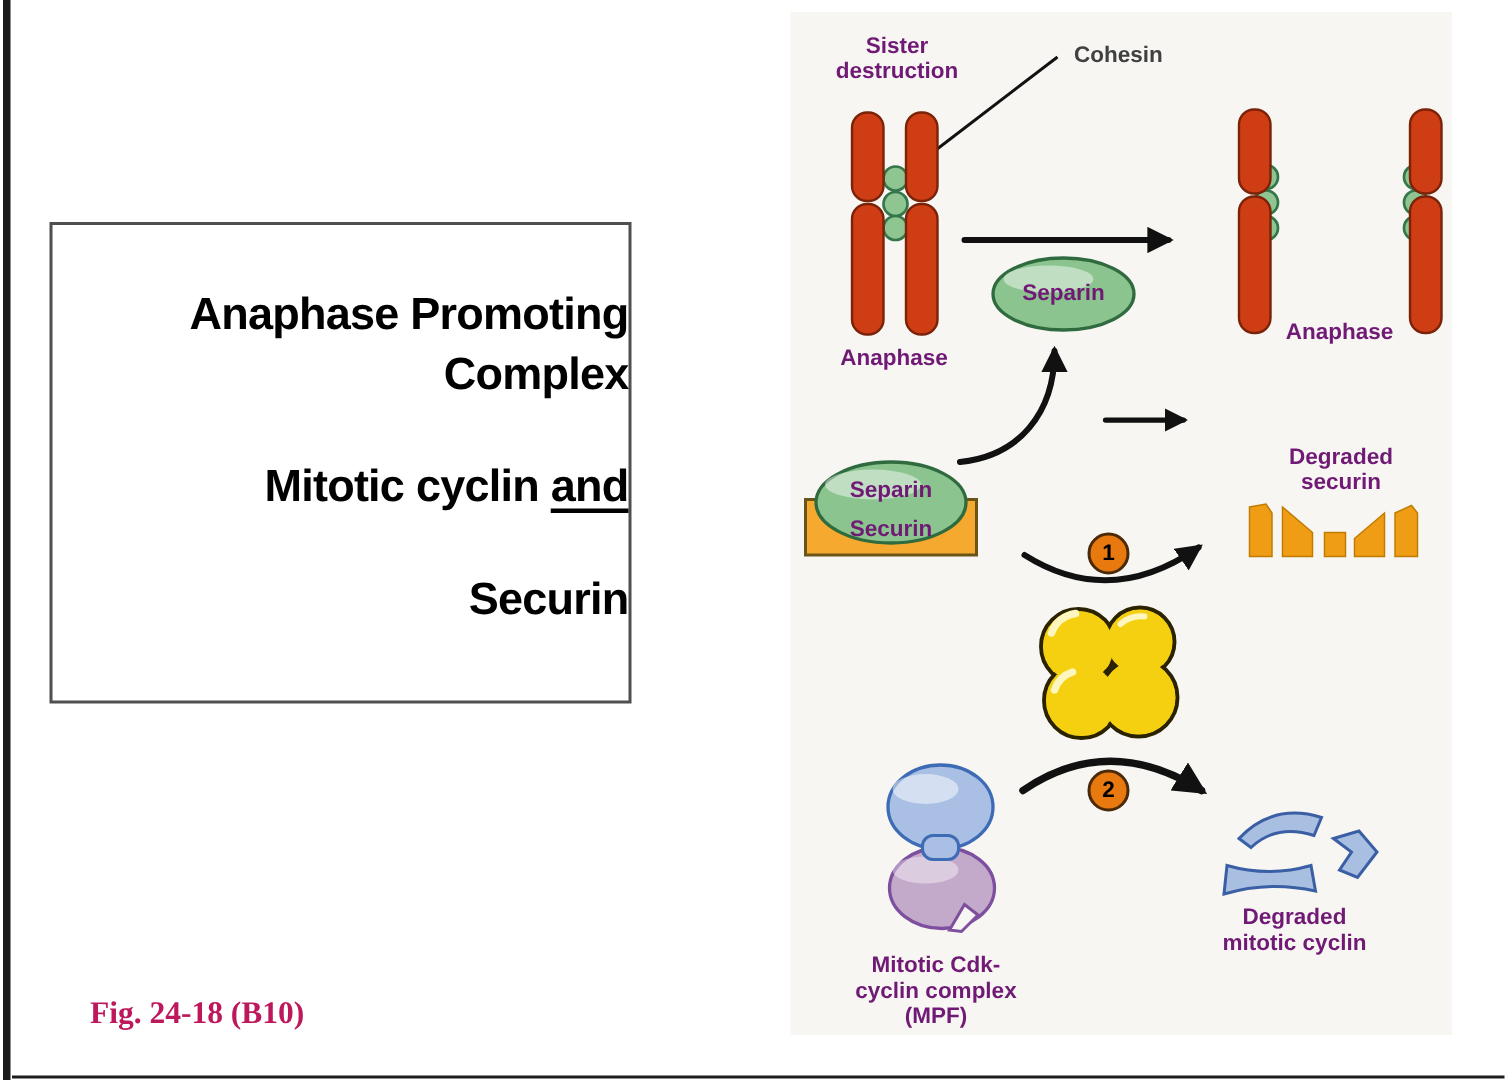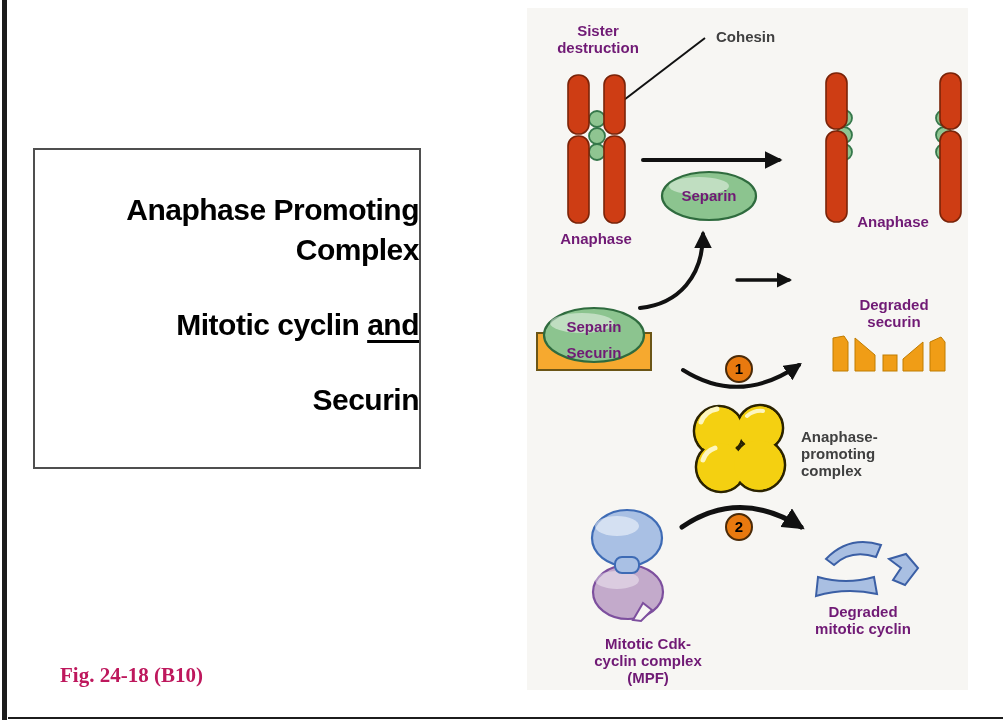--- a/index.html
+++ b/index.html
@@ -164,27 +164,22 @@
   <div class="dlbl" style="left:69px;top:222px;">Anaphase</div>
   <div class="dlbl" style="left:366px;top:205px;">Anaphase</div>
   <div class="dlbl" style="left:182px;top:179px;">Separin</div>
   <div class="dlbl" style="left:67px;top:310px;">Separin</div>
   <div class="dlbl" style="left:67px;top:336px;">Securin</div>
   <div class="dlbl" style="left:367px;top:288px;">
     <div>Degraded</div>
     <div>securin</div>
   </div>
   <div class="badge-num" style="left:212px;top:353px;">1</div>
-  <div class="dlbl-left" style="left:274px;top:420px;">
-    <div>Anaphase-</div>
-    <div>promoting</div>
-    <div>complex</div>
-  </div>
   <div class="badge-num" style="left:212px;top:511px;">2</div>
-  <div class="dlbl" style="left:97px;top:627px;margin-left:24px;">
+  <div class="dlbl" style="left:97px;top:627px;">
     <div>Mitotic Cdk-</div>
     <div>cyclin complex</div>
     <div>(MPF)</div>
   </div>
   <div class="dlbl" style="left:336px;top:595px;">
     <div>Degraded</div>
     <div>mitotic cyclin</div>
   </div>
 </div>
 

